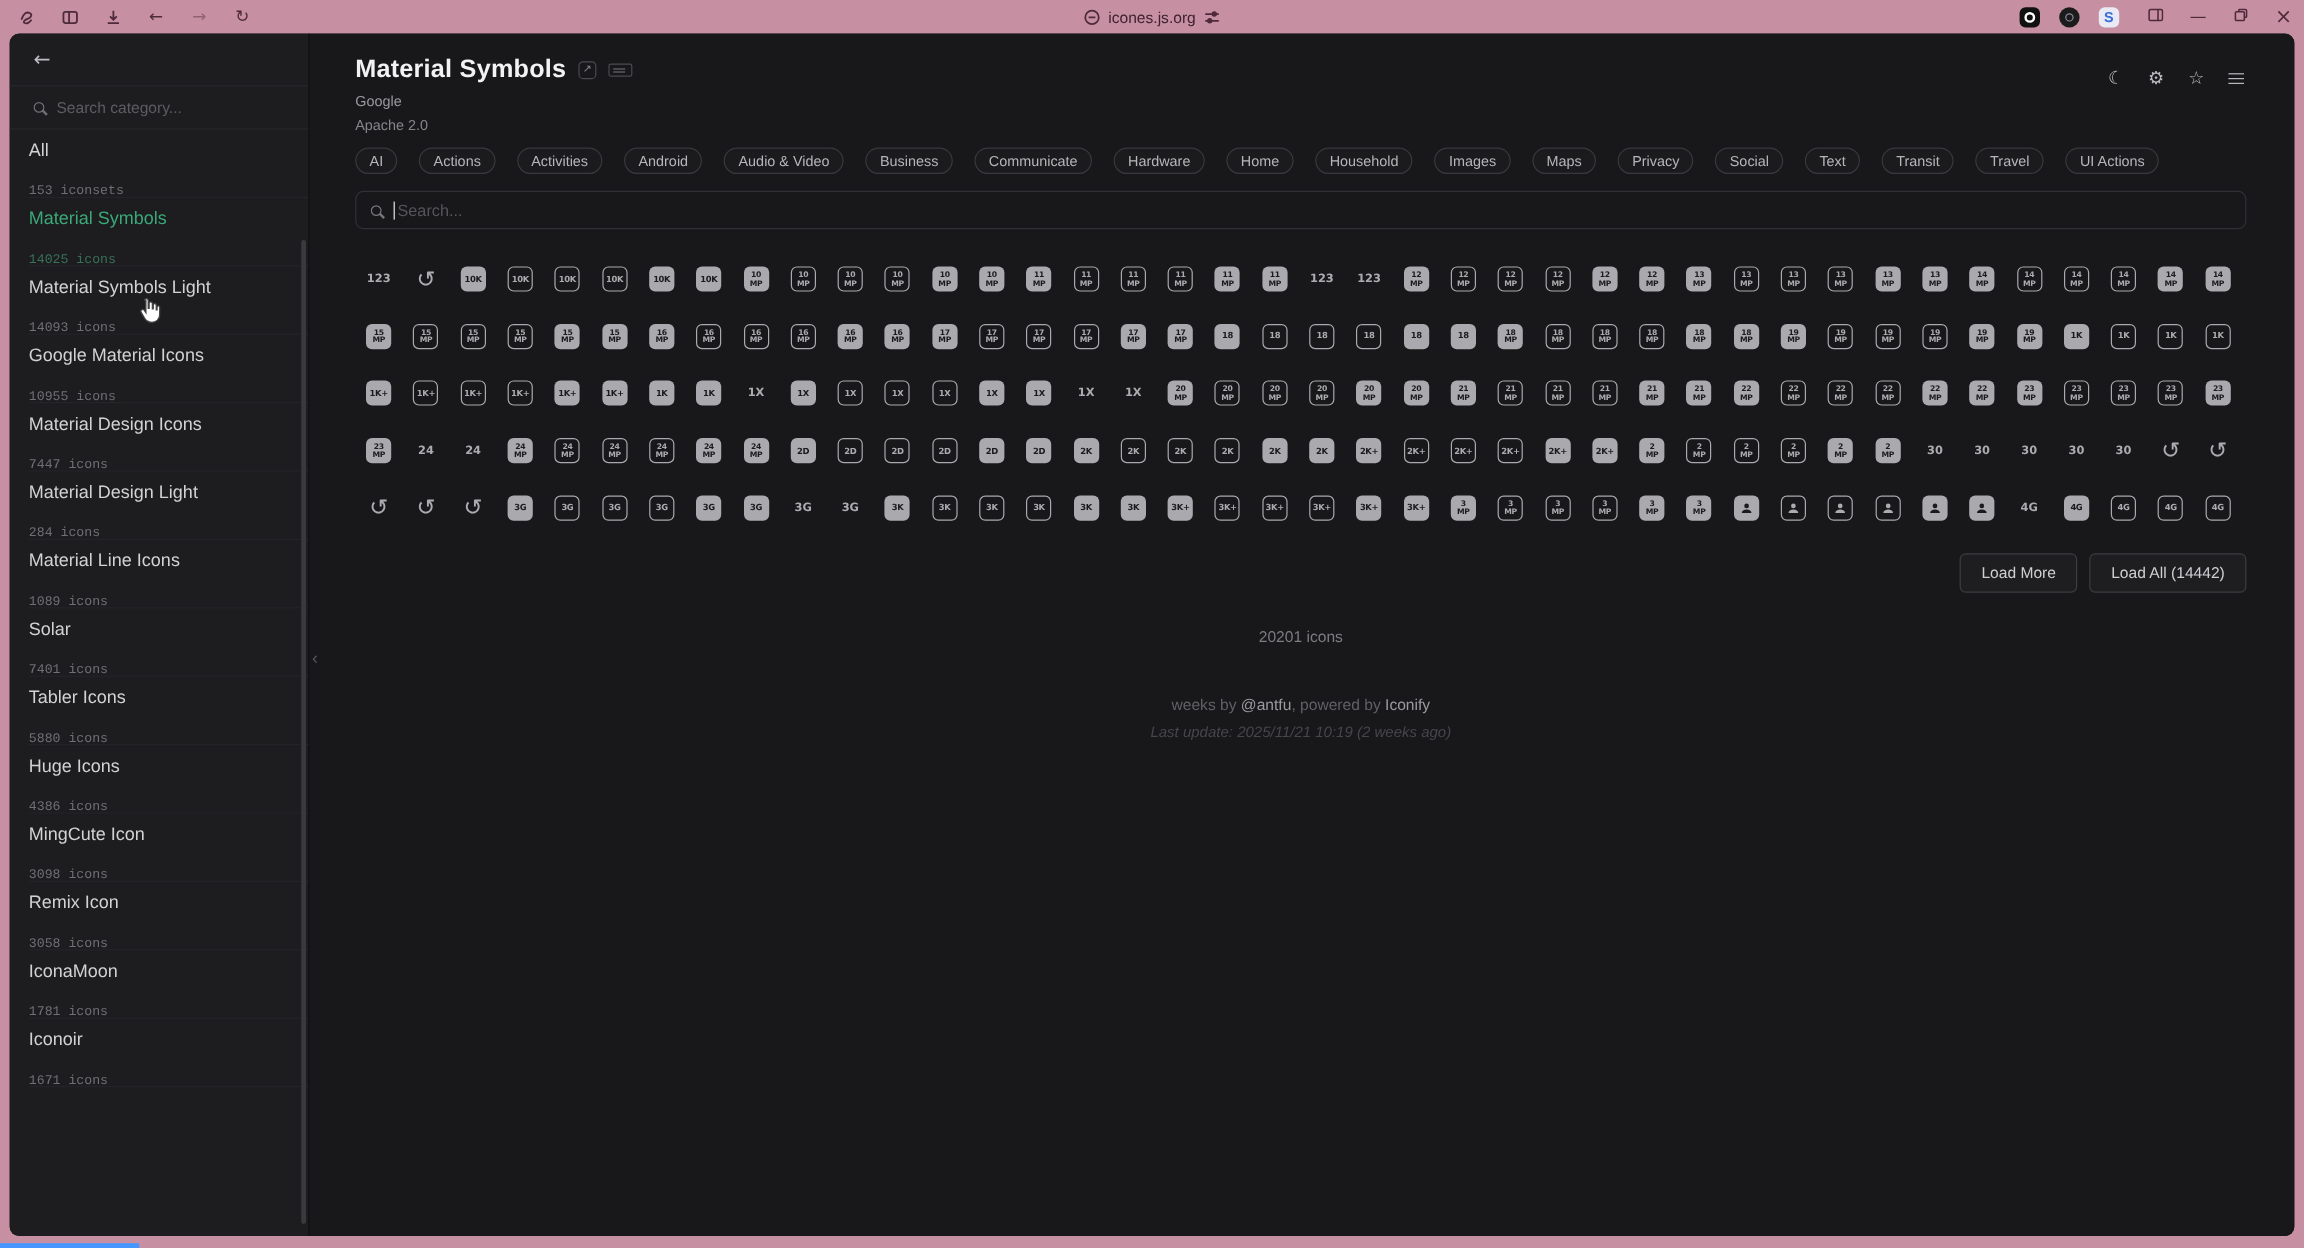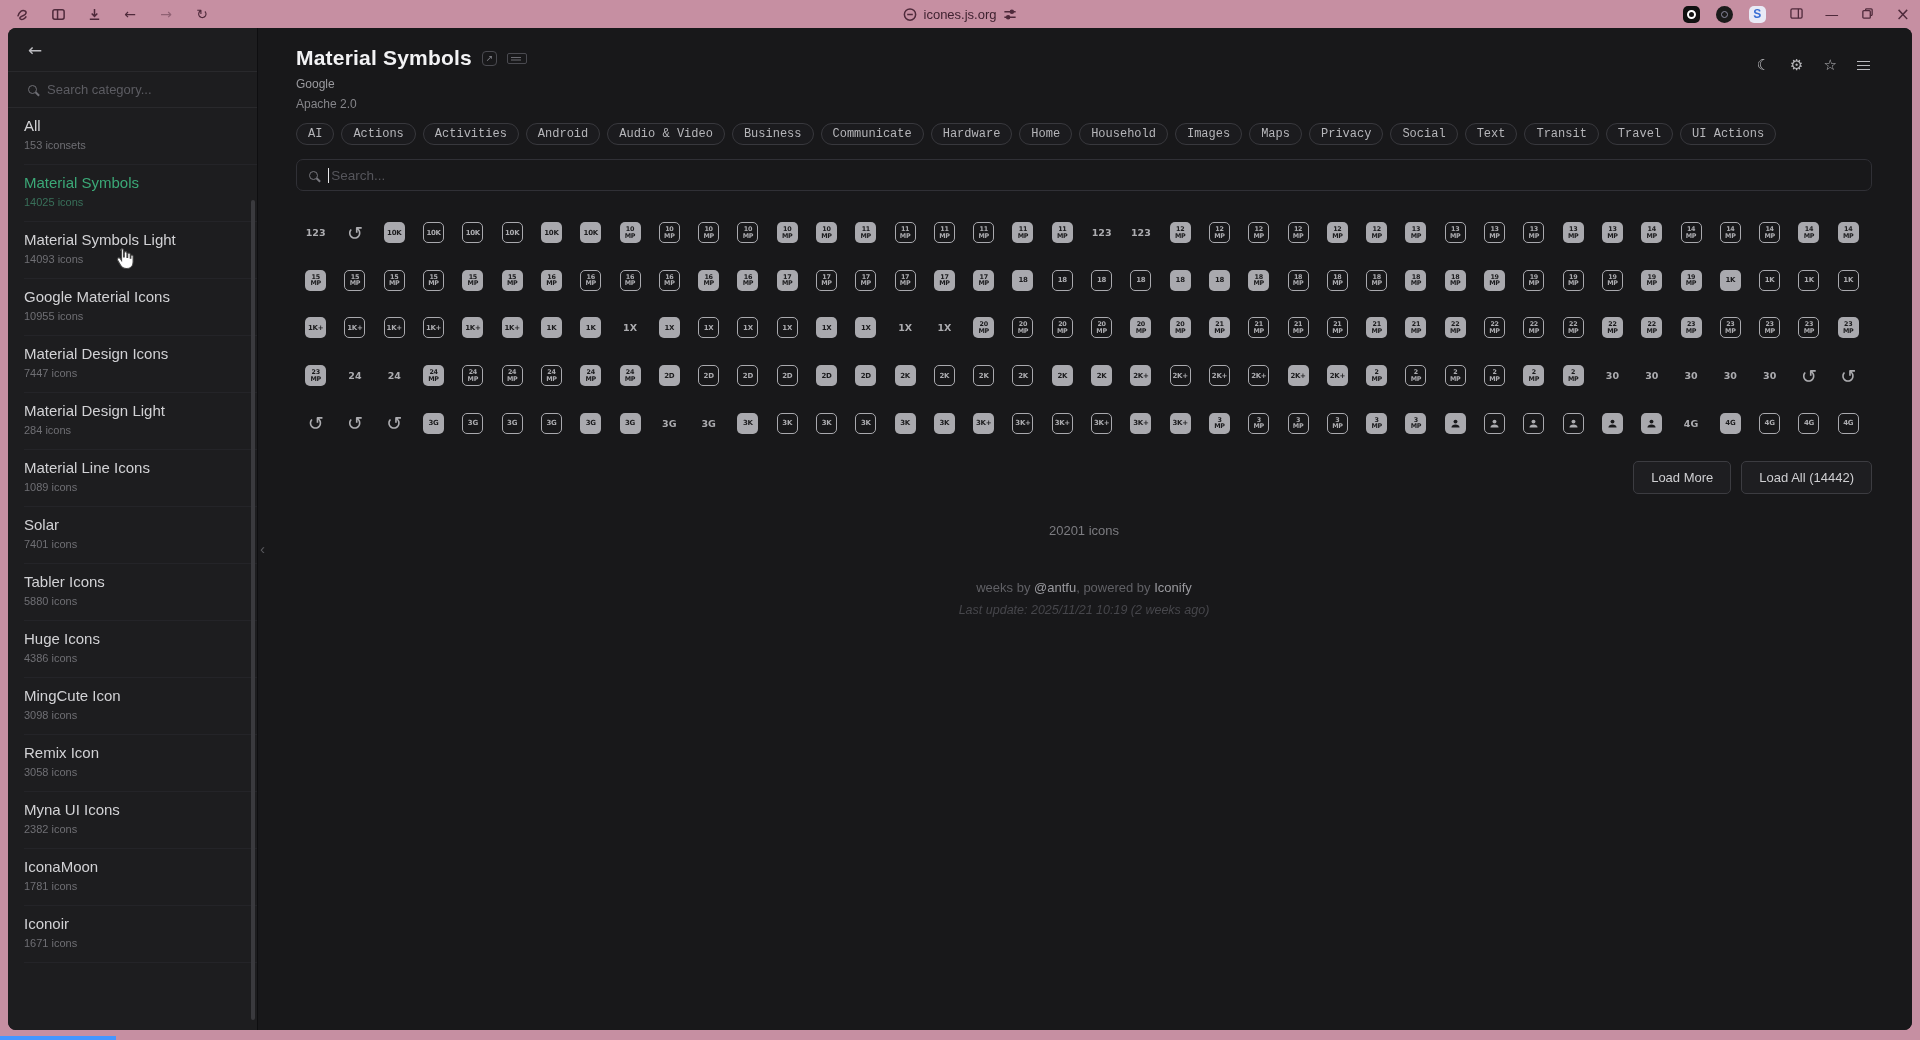--- a/index.html
+++ b/index.html
@@ -33,41 +33,41 @@
   .sidebar { width:250px; height:100%; background:#1d1d1f; border-right:1px solid #0e0e10; position:relative; flex:none; }
   .back-row { height:44px; display:flex; align-items:center; padding-left:20px; border-bottom:1px solid #29292c; color:#bcbcc0; font-size:17px; font-family:"DejaVu Sans",sans-serif; }
   .sb-search { height:36px; display:flex; align-items:center; gap:10px; padding-left:20px; border-bottom:1px solid #29292c; }
   .mag { width:9px; height:9px; border:1.6px solid #6e6e74; border-radius:50%; position:relative; flex:none; }
   .mag::after { content:""; position:absolute; width:5px; height:1.6px; background:#6e6e74; transform:rotate(45deg); right:-4px; bottom:-2px; }
   .sb-search input { background:transparent; border:none; outline:none; color:#b9b9bd; font-size:13px; font-family:"Liberation Sans",sans-serif; width:180px; }
   .sb-search input::placeholder { color:#5c5c62; }
   .set-list { padding:0 0 0 16px; }
   .set-item { height:57px; border-bottom:1px solid #242428; padding-top:9px; cursor:pointer; }
   .set-name { font-size:15px; color:#d2d2d5; }
-  .set-count { font-size:11px; color:#6f6f74; margin-top:5px; }
+  .set-count { font-size:11px; color:#6f6f74; margin-top:20px;font-family:Liberation Mono, monospace; }
   .set-item.active .set-name { color:#3ba877; }
   .set-item.active .set-count { color:#39705a; }
   .sb-scroll { position:absolute; right:2px; top:172px; bottom:10px; width:4px; background:#3a3a3e; border-radius:2px; }
 
   
   .content { flex:1; position:relative; padding:18px 40px 0 38px; background:#18181a; }
   .collapse { position:absolute; left:2px; top:512px; color:#58585d; font-size:15px; }
   .page-title-row { display:flex; align-items:center; gap:10px; }
   .page-title { font-size:21px; font-weight:bold; color:#f2f2f4; letter-spacing:.2px; }
   .t-ic { color:#83838a; border:1px solid #4a4a50; border-radius:4px; font-size:9px; width:15px; height:15px; display:flex; align-items:center; justify-content:center; font-family:"DejaVu Sans",sans-serif; }
   .t-ic.badge { width:20px; height:11px; border-radius:2px; position:relative; }
   .t-ic.badge::after { content:""; position:absolute; left:3px; top:3px; width:10px; height:1.5px; background:#6a6a70; box-shadow:0 2.5px 0 #6a6a70; }
   .meta-author { font-size:12px; color:#9a9a9f; margin-top:7px; }
   .meta-license { font-size:12px; color:#85858a; margin-top:6px; }
   .hdr-actions { position:absolute; right:42px; top:30px; display:flex; gap:20px; align-items:center; color:#b9b9bd; }
   .ha { font-size:15px; font-family:"DejaVu Sans",sans-serif; line-height:1; }
   .ha.menu { display:flex; flex-direction:column; gap:2.5px; }
   .ha.menu i { width:13px; height:1.6px; background:#b9b9bd; display:block; }
 
-  .tags { display:flex; gap:7px; margin-top:12px; flex-wrap:nowrap;font-family:Liberation Mono, monospace; }
+  .tags { display:flex; gap:18px; margin-top:12px; flex-wrap:nowrap; }
   .pill { border:1px solid #38383d; background:#1b1b1e; border-radius:999px; padding:3px 11px; font-size:12px; color:#b6b6ba; white-space:nowrap; }
 
   .searchbar { margin-top:14px; height:32px; border:1px solid #303036; border-radius:7px; display:flex; align-items:center; padding-left:12px; position:relative; }
   .searchbar .mag { border-color:#77777d; }
   .searchbar .mag::after { background:#77777d; }
   .caret { width:1.3px; height:15px; background:#e8e8ea; margin-left:10px; }
   .searchbar input { background:transparent; border:none; outline:none; color:#a3a3a3; font-size:13.5px; flex:1; margin-left:2px; font-family:"Liberation Sans",sans-serif; }
   .searchbar input::placeholder { color:#55555b; }
 
   
@@ -214,24 +214,20 @@
         </div>
         <div class="set-item">
           <div class="set-name">MingCute Icon</div>
           <div class="set-count">3098 icons</div>
         </div>
         <div class="set-item">
           <div class="set-name">Remix Icon</div>
           <div class="set-count">3058 icons</div>
         </div>
         <div class="set-item">
-          <div class="set-name">Myna UI Icons</div>
-          <div class="set-count">2382 icons</div>
-        </div>
-        <div class="set-item">
           <div class="set-name">IconaMoon</div>
           <div class="set-count">1781 icons</div>
         </div>
         <div class="set-item">
           <div class="set-name">Iconoir</div>
           <div class="set-count">1671 icons</div>
         </div>
       </div>
     <div class="sb-scroll"></div>
   </div>

